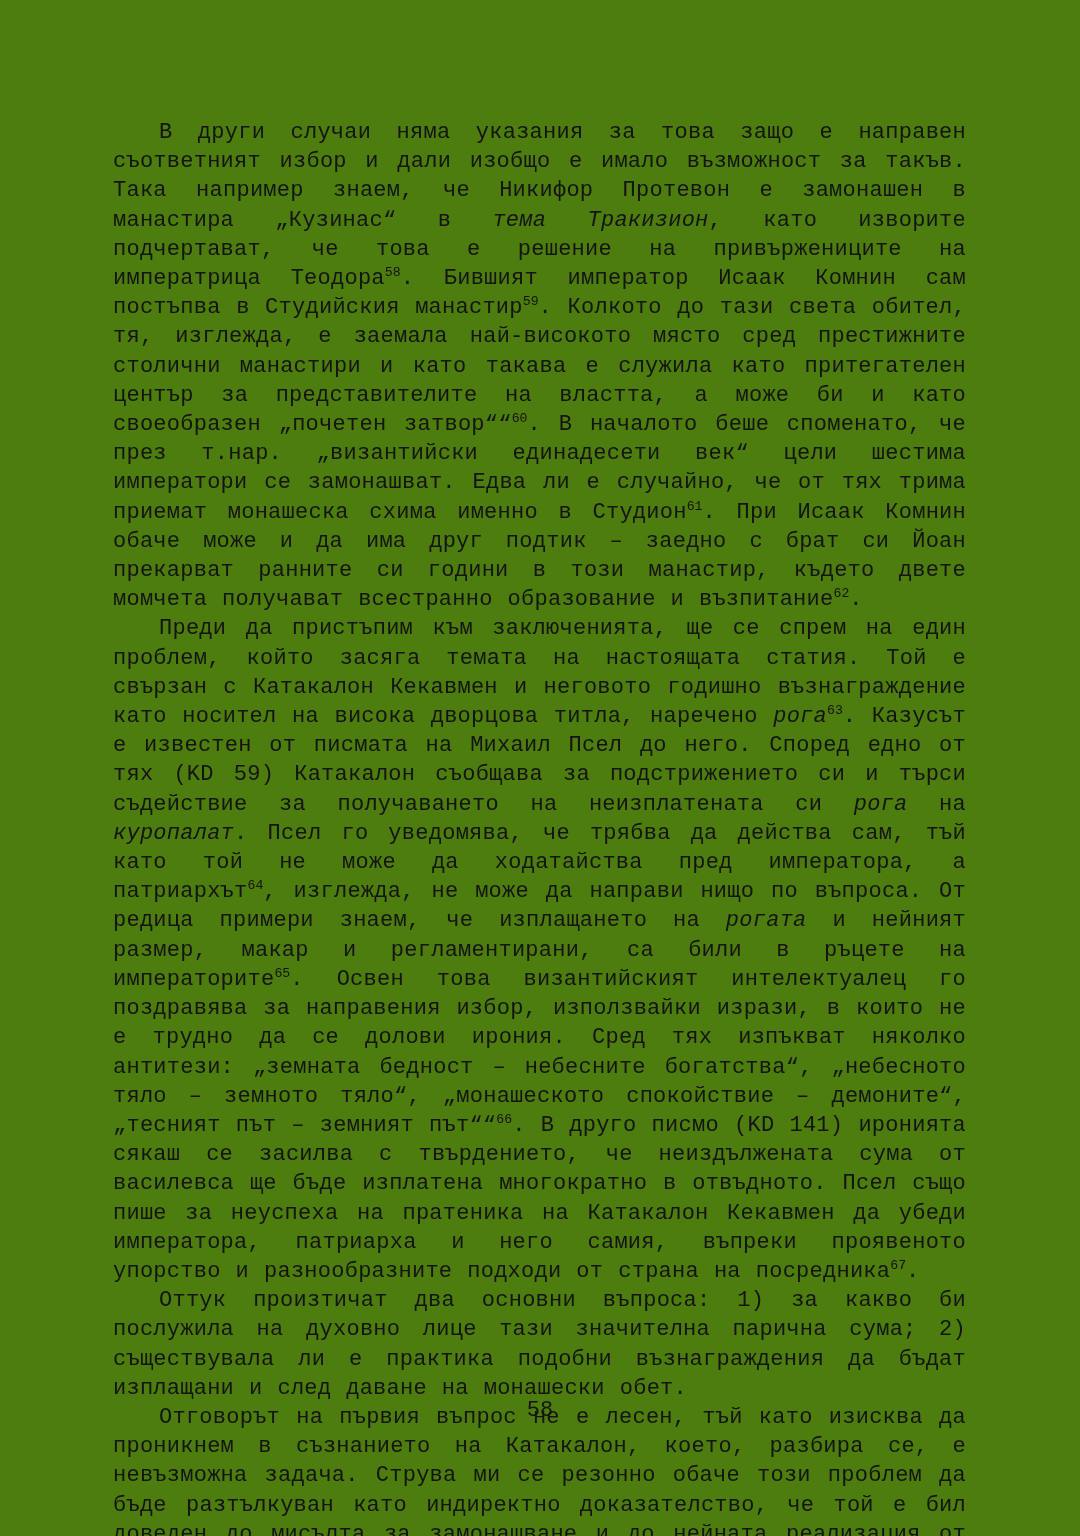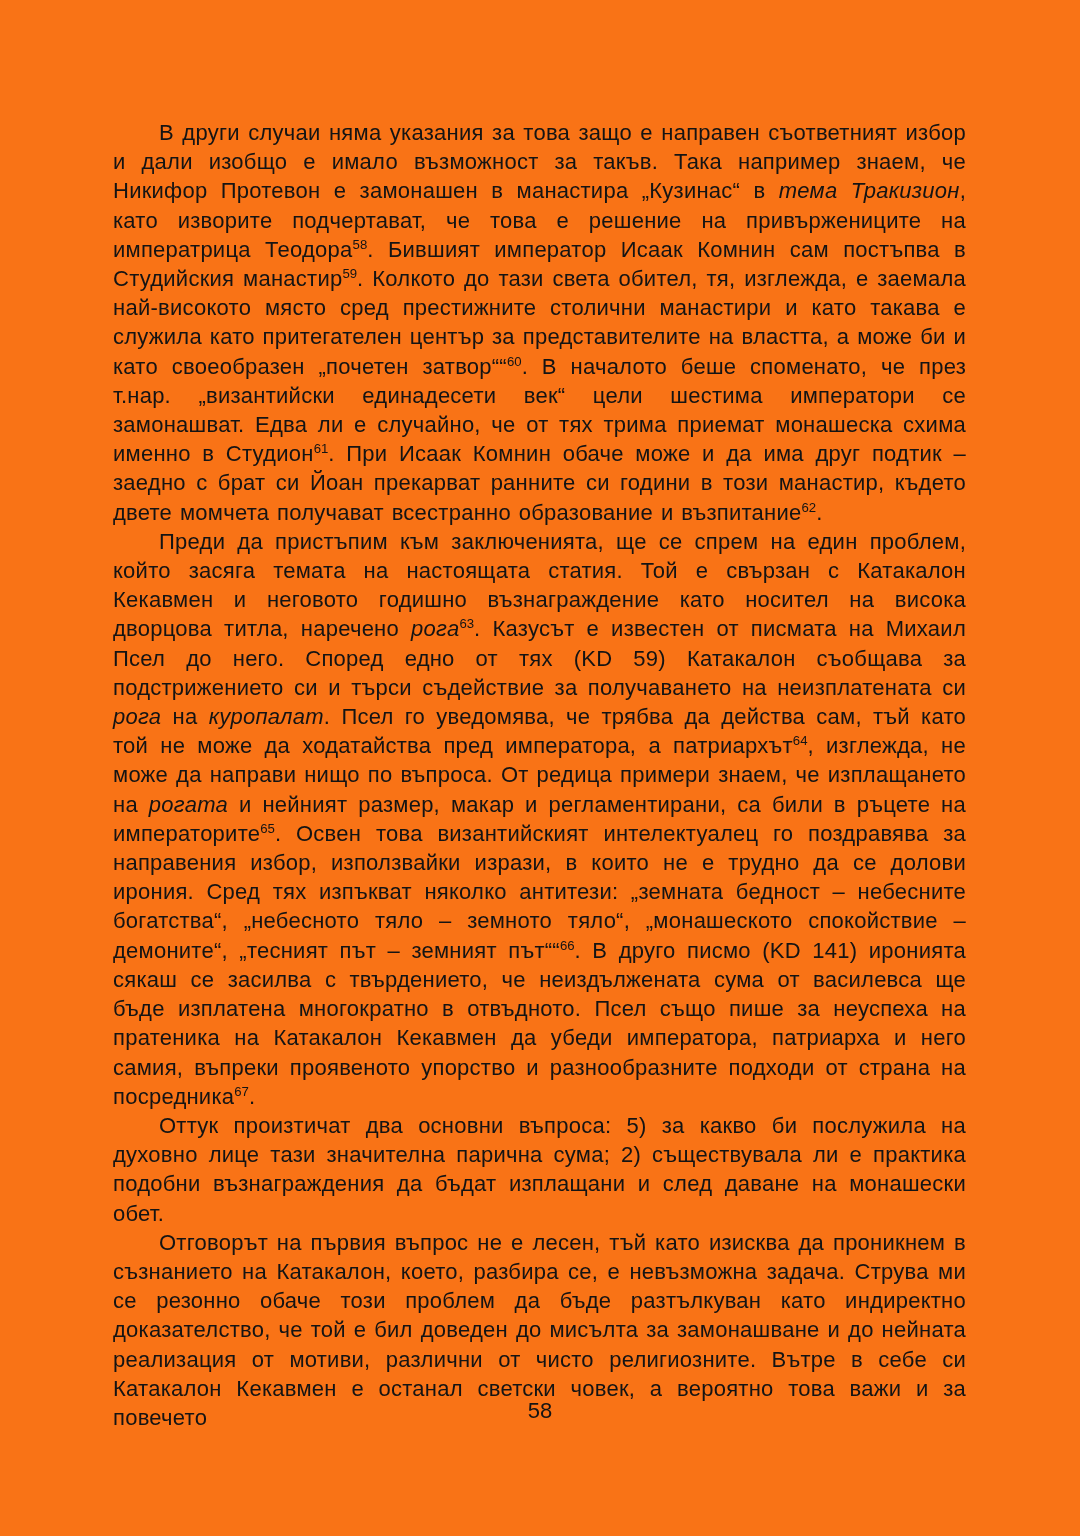--- a/index.html
+++ b/index.html
@@ -4,24 +4,24 @@
 <style>
   html, body {
     margin: 0;
     padding: 0;
     background: #ffffff;
   }
   .page {
     position: relative;
     width: 1080px;
     height: 1536px;
-    background: #f97316;
+    background: #4d7c0f;
     box-sizing: border-box;
     padding: 118px 79px 0 113px;
-    font-family: Liberation Sans, sans-serif;
+    font-family: Liberation Mono, monospace;
     font-size: 22px;
     line-height: 29.2px;
     color: #141414;
     overflow: hidden;
   }
   .text-block {
     width: 853px;
   }
   .para {
     margin: 0;
@@ -49,17 +49,17 @@
     color: #141414;
   }
 </style>
 </head>
 <body>
 
 <div class="page">
   <div class="text-block">
     <p class="para"><span>В други случаи няма указания за това защо е направен съответният избор и дали изобщо е имало възможност за такъв. Така например знаем, че Никифор Протевон е замонашен в манастира „Кузинас“ в </span><em>тема Тракизион</em><span>, като изворите подчертават, че това е решение на привържениците на императрица Теодора</span><sup>58</sup><span>. Бившият император Исаак Комнин сам постъпва в Студийския манастир</span><sup>59</sup><span>. Колкото до тази света обител, тя, изглежда, е заемала най-високото място сред престижните столични манастири и като такава е служила като притегателен център за представителите на властта, а може би и като своеобразен „почетен затвор““</span><sup>60</sup><span>. В началото беше споменато, че през т.нар. „византийски единадесети век“ цели шестима императори се замонашват. Едва ли е случайно, че от тях трима приемат монашеска схима именно в Студион</span><sup>61</sup><span>. При Исаак Комнин обаче може и да има друг подтик – заедно с брат си Йоан прекарват ранните си години в този манастир, където двете момчета получават всестранно образование и възпитание</span><sup>62</sup><span>.</span></p>
     <p class="para"><span>Преди да пристъпим към заключенията, ще се спрем на един проблем, който засяга темата на настоящата статия. Той е свързан с Катакалон Кекавмен и неговото годишно възнаграждение като носител на висока дворцова титла, наречено </span><em>рога</em><sup>63</sup><span>. Казусът е известен от писмата на Михаил Псел до него. Според едно от тях (KD 59) Катакалон съобщава за подстрижението си и търси съдействие за получаването на неизплатената си </span><em>рога</em><span> на </span><em>куропалат</em><span>. Псел го уведомява, че трябва да действа сам, тъй като той не може да ходатайства пред императора, а патриархът</span><sup>64</sup><span>, изглежда, не може да направи нищо по въпроса. От редица примери знаем, че изплащането на </span><em>рогата</em><span> и нейният размер, макар и регламентирани, са били в ръцете на императорите</span><sup>65</sup><span>. Освен това византийският интелектуалец го поздравява за направения избор, използвайки изрази, в които не е трудно да се долови ирония. Сред тях изпъкват няколко антитези: „земната бедност – небесните богатства“, „небесното тяло – земното тяло“, „монашеското спокойствие – демоните“, „тесният път – земният път““</span><sup>66</sup><span>. В друго писмо (KD 141) иронията сякаш се засилва с твърдението, че неиздължената сума от василевса ще бъде изплатена многократно в отвъдното. Псел също пише за неуспеха на пратеника на Катакалон Кекавмен да убеди императора, патриарха и него самия, въпреки проявеното упорство и разнообразните подходи от страна на посредника</span><sup>67</sup><span>.</span></p>
-    <p class="para"><span>Оттук произтичат два основни въпроса: 5) за какво би послужила на духовно лице тази значителна парична сума; 2) съществувала ли е практика подобни възнаграждения да бъдат изплащани и след даване на монашески обет.</span></p>
+    <p class="para"><span>Оттук произтичат два основни въпроса: 1) за какво би послужила на духовно лице тази значителна парична сума; 2) съществувала ли е практика подобни възнаграждения да бъдат изплащани и след даване на монашески обет.</span></p>
     <p class="para"><span>Отговорът на първия въпрос не е лесен, тъй като изисква да проникнем в съзнанието на Катакалон, което, разбира се, е невъзможна задача. Струва ми се резонно обаче този проблем да бъде разтълкуван като индиректно доказателство, че той е бил доведен до мисълта за замонашване и до нейната реализация от мотиви, различни от чисто религиозните. Вътре в себе си Катакалон Кекавмен е останал светски човек, а вероятно това важи и за повечето</span></p>
   </div>
   <div class="page-number">58</div>
 </div>
 
 </body></html>

